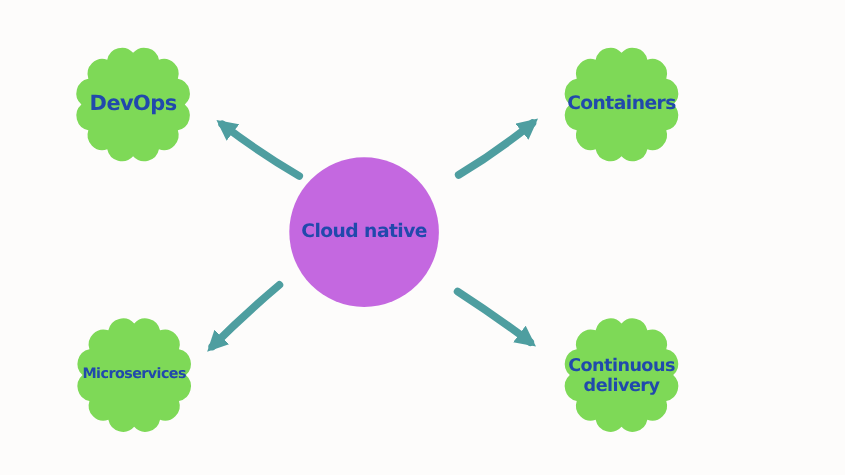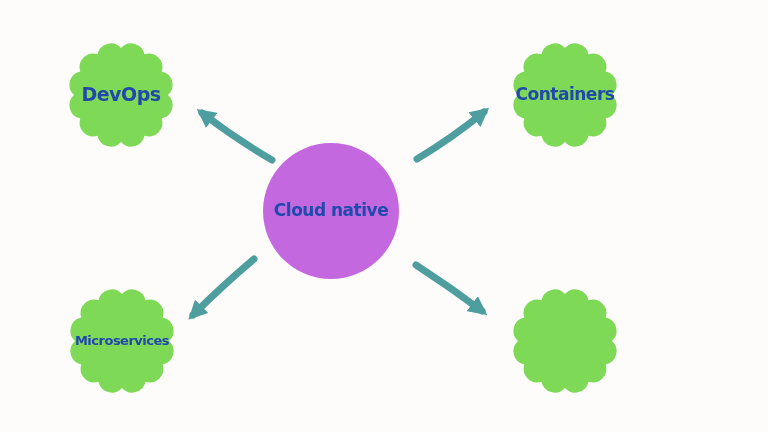--- a/index.html
+++ b/index.html
@@ -79,19 +79,20 @@
     <svg viewBox="0 0 122 122">
       <path class="shape badge-shape" d="M61.0 14.0 A13.6 13.6 0 0 1 84.5 20.3 A13.6 13.6 0 0 1 101.7 37.5 A13.6 13.6 0 0 1 108.0 61.0 A13.6 13.6 0 0 1 101.7 84.5 A13.6 13.6 0 0 1 84.5 101.7 A13.6 13.6 0 0 1 61.0 108.0 A13.6 13.6 0 0 1 37.5 101.7 A13.6 13.6 0 0 1 20.3 84.5 A13.6 13.6 0 0 1 14.0 61.0 A13.6 13.6 0 0 1 20.3 37.5 A13.6 13.6 0 0 1 37.5 20.3 A13.6 13.6 0 0 1 61.0 14.0Z"></path>
     </svg>
     <span class="node-label">Microservices</span>
   </div>
 
   <div class="node node-continuous">
     <svg viewBox="0 0 122 122">
       <path class="shape badge-shape" d="M61.0 14.0 A13.6 13.6 0 0 1 84.5 20.3 A13.6 13.6 0 0 1 101.7 37.5 A13.6 13.6 0 0 1 108.0 61.0 A13.6 13.6 0 0 1 101.7 84.5 A13.6 13.6 0 0 1 84.5 101.7 A13.6 13.6 0 0 1 61.0 108.0 A13.6 13.6 0 0 1 37.5 101.7 A13.6 13.6 0 0 1 20.3 84.5 A13.6 13.6 0 0 1 14.0 61.0 A13.6 13.6 0 0 1 20.3 37.5 A13.6 13.6 0 0 1 37.5 20.3 A13.6 13.6 0 0 1 61.0 14.0Z"></path>
     </svg>
+    <span class="node-label wrap">Continuous delivery</span>
   </div>
 
   <div class="center-node">
     <span class="node-label">Cloud native</span>
   </div>
 
 </div>
 
 </body></html>

